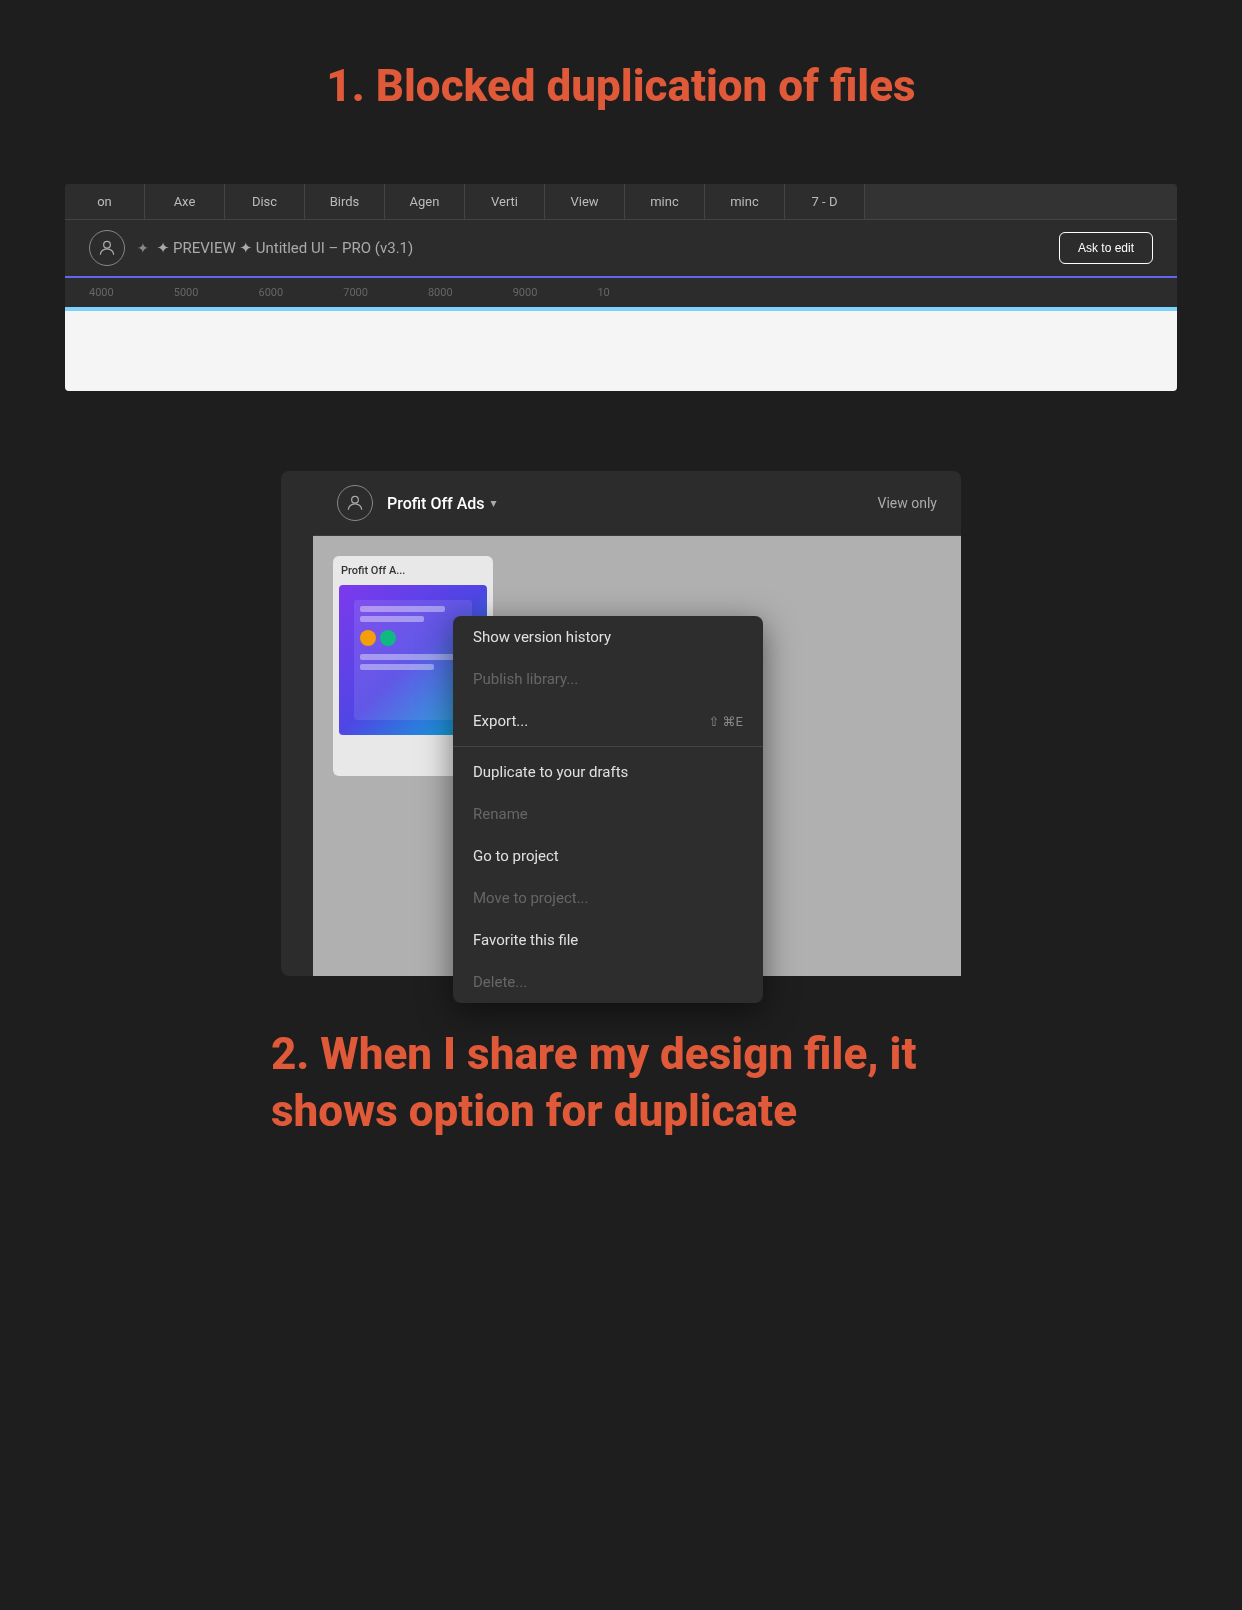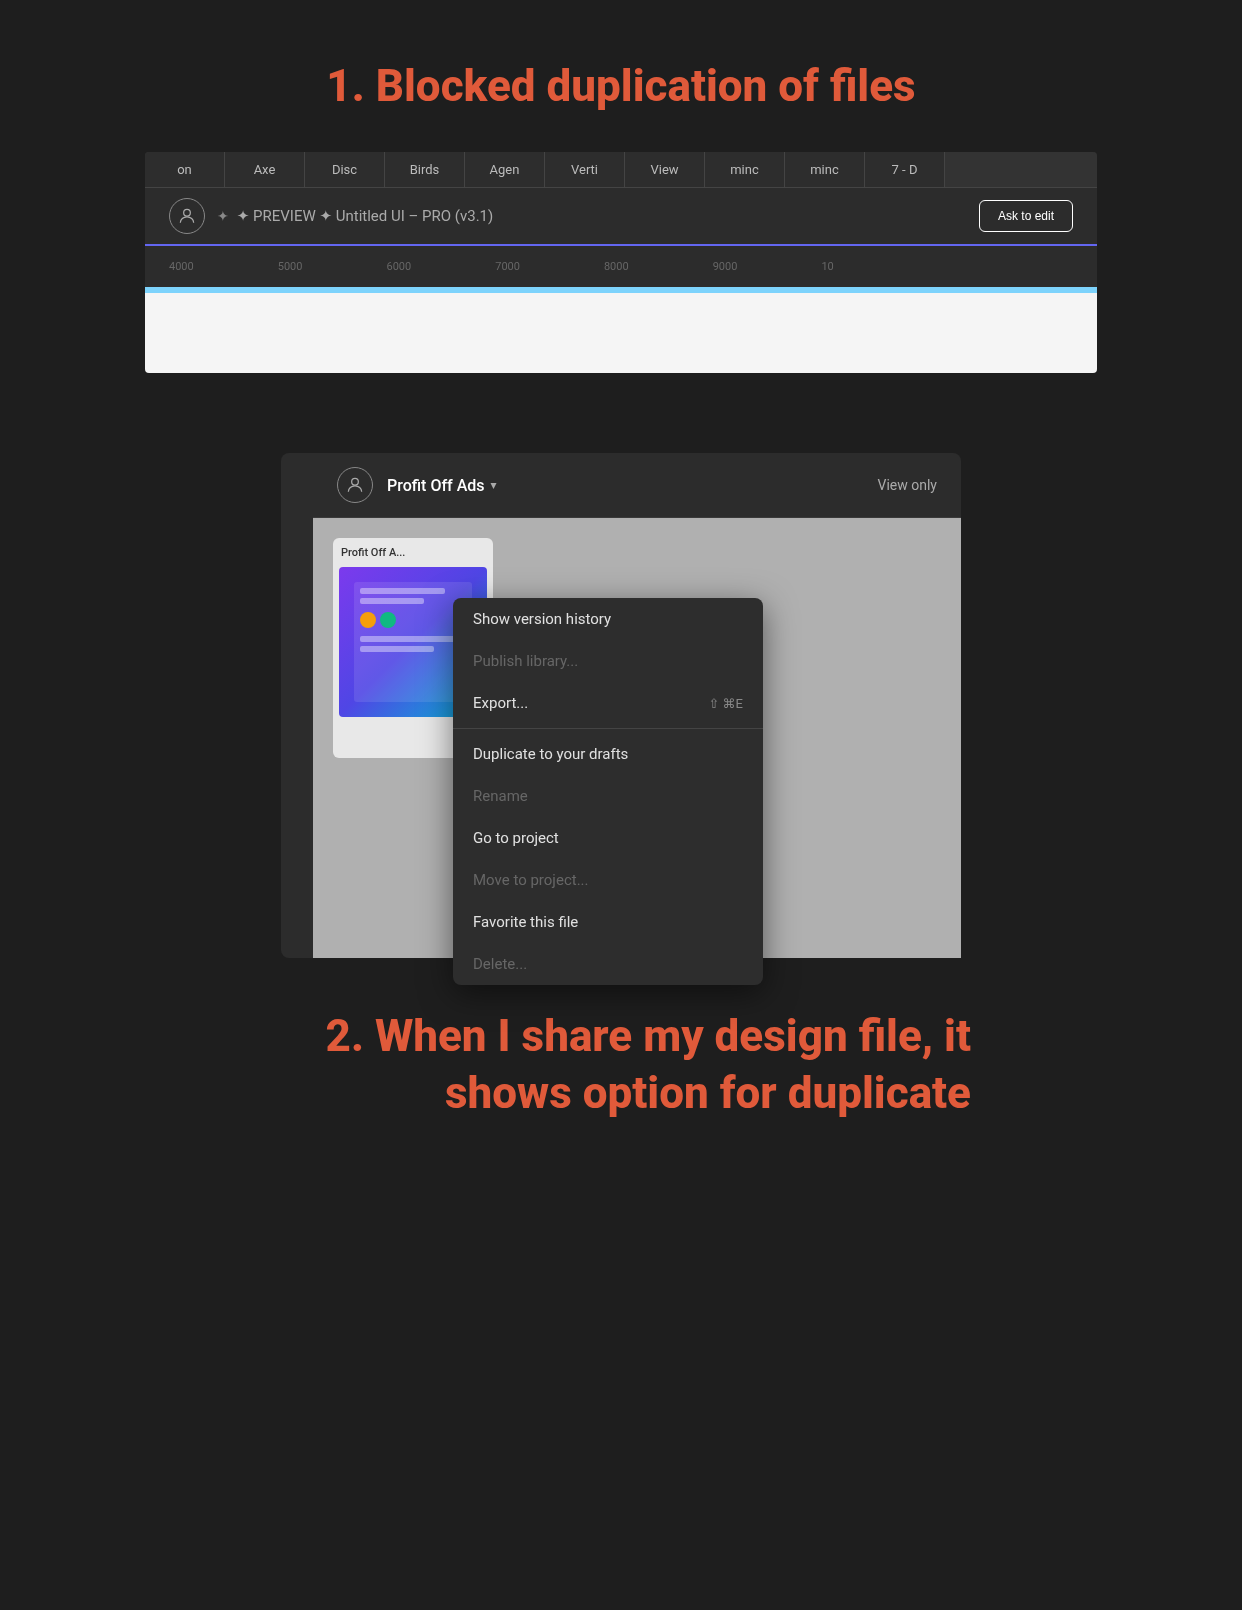--- a/index.html
+++ b/index.html
@@ -19,25 +19,26 @@
     .section-title {
       font-size: 44px;
       font-weight: 800;
       color: #e05a3a;
       text-align: center;
       margin-bottom: 40px;
     }
 
     
     .editor-screenshot {
-      width: 952px;
+      width: 1112px;
       background: #2c2c2c;
       border-radius: 4px;
       overflow: hidden;
       margin-bottom: 80px;
+      margin-top: 32px;
     }
 
     
     .tab-bar {
       display: flex;
       background: #333;
       border-bottom: 1px solid #444;
       overflow: hidden;
     }
 
@@ -96,24 +97,24 @@
       background: transparent;
       color: #fff;
       font-size: 12px;
       font-weight: 500;
       cursor: pointer;
     }
 
     
     .ruler-area {
       background: #2c2c2c;
-      padding: 14px 24px;
-      display: flex;
-      gap: 84px;
-      border-bottom: 6px solid #7dd3fc;
+      padding: 8px 24px;
+      display: flex;
+      gap: 60px;
+      border-bottom: 4px solid #7dd3fc;
     }
 
     .ruler-tick {
       font-size: 11px;
       color: #666;
     }
 
     
     .canvas-area {
       background: #f5f5f5;
@@ -267,21 +268,21 @@
     .shortcut-text {
       font-size: 13px;
       color: #888;
     }
 
     
     .section2-title {
       font-size: 44px;
       font-weight: 800;
       color: #e05a3a;
-      text-align: right;
+      text-align: left;
       margin-top: 50px;
       line-height: 1.3;
       max-width: 700px;
     }
   </style>
 </head>
 <body>
 
 <h1 class="section-title">1.  Blocked duplication of files</h1>
 

